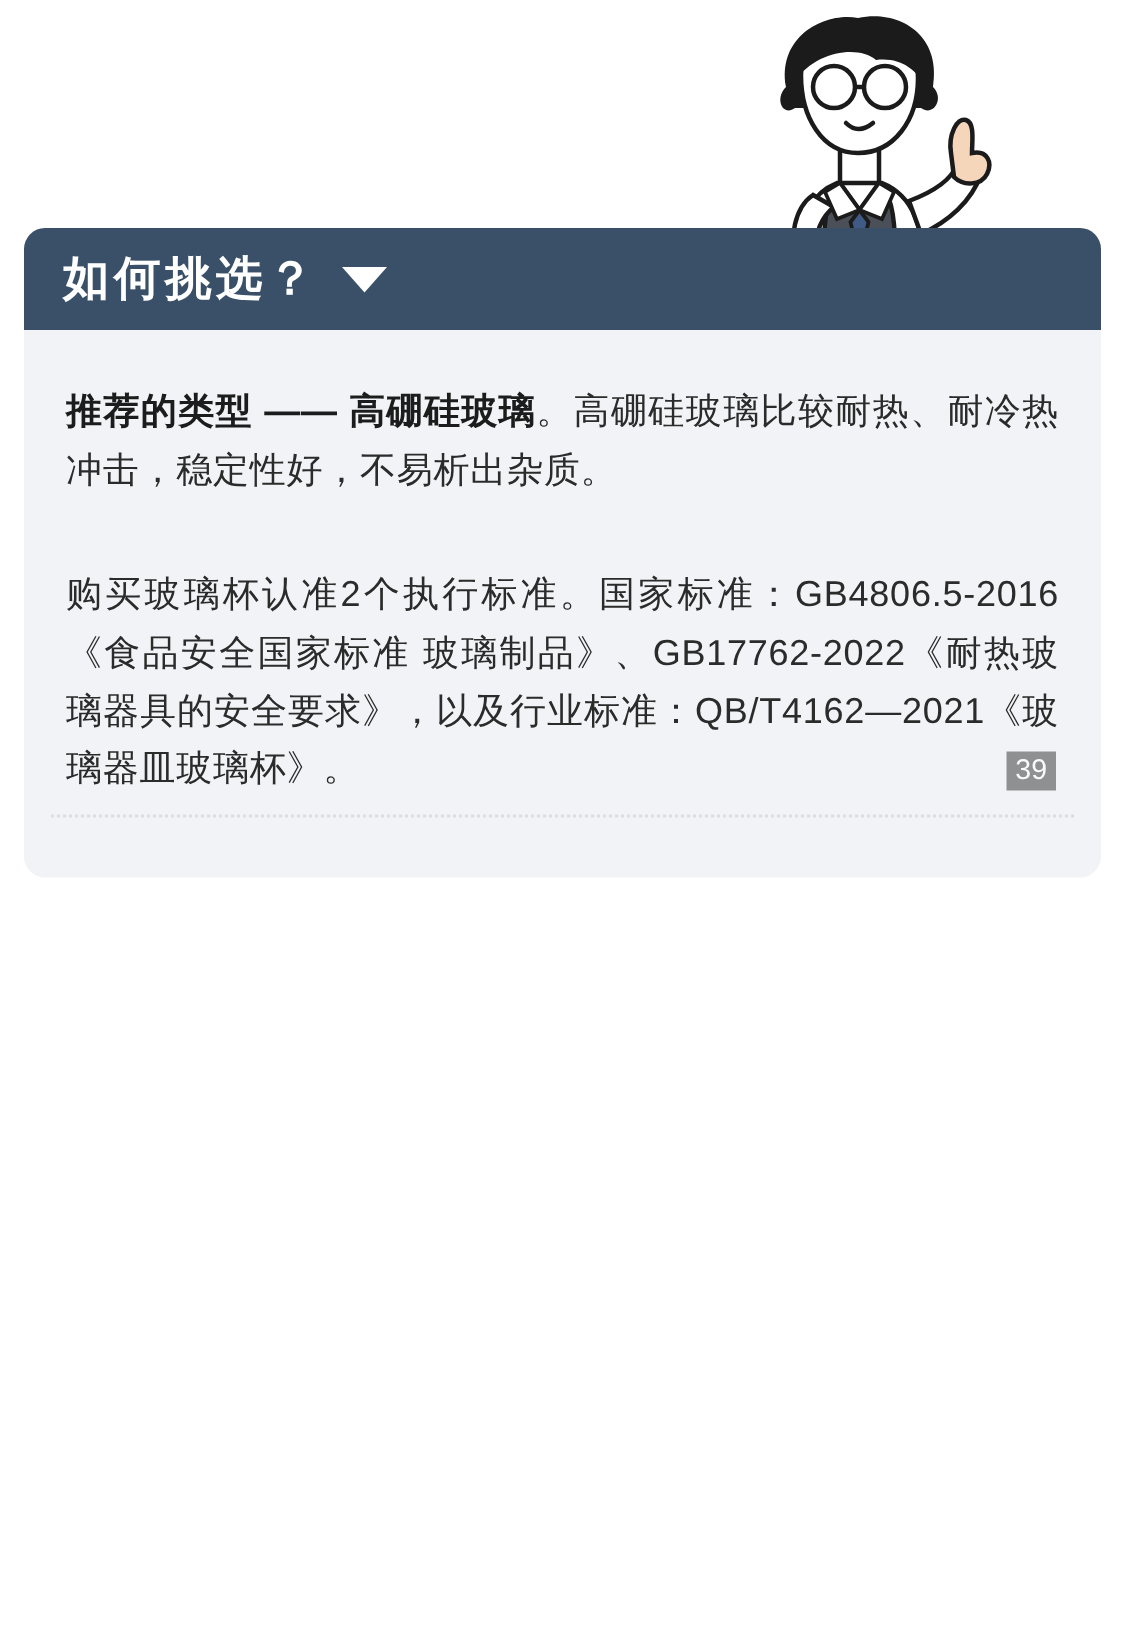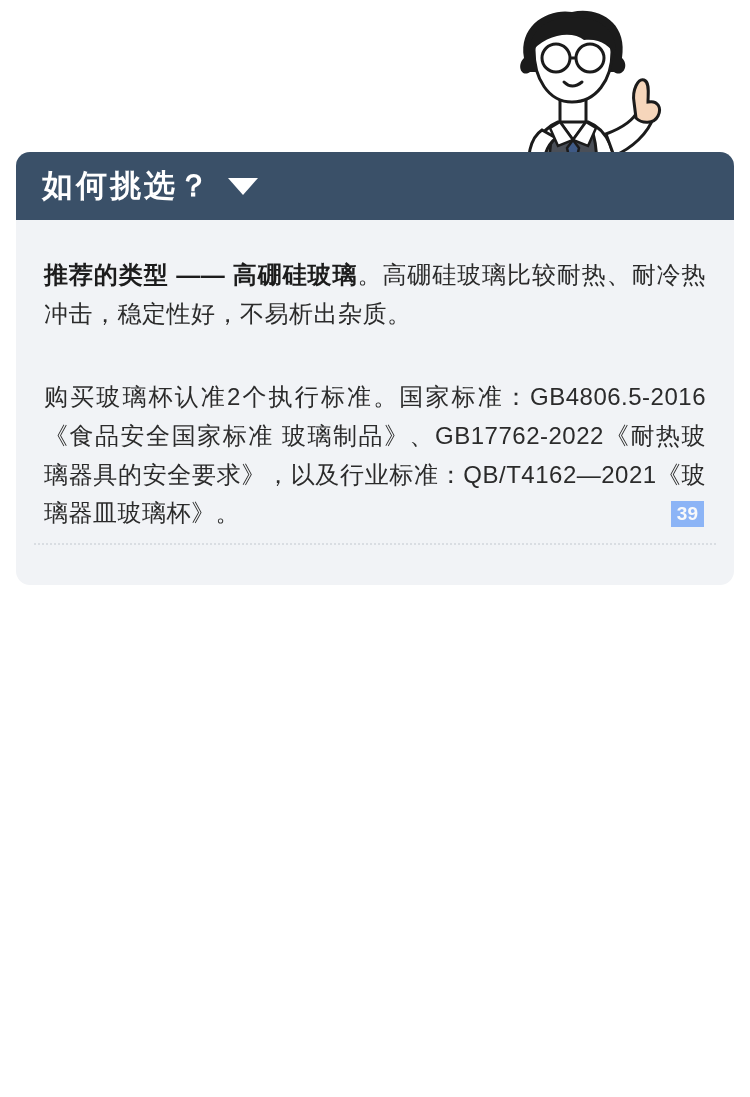--- a/index.html
+++ b/index.html
@@ -92,24 +92,24 @@
   
   .watermark {
     position: absolute;
     right: 24px;
     bottom: 58px;
     display: flex;
     align-items: center;
     opacity: 0.55;
   }
   .wm-badge {
-    background: #3b82f6;
+    background: #404040;
     color: #ffffff;
     font-size: 19px;
-    font-weight: bold;
+    font-weight: normal;
     border-radius: 0;
     padding: 2px 6px;
     margin-right: 6px;
     letter-spacing: 0;
   }
   .wm-text {
     color: #c8ccd2;
     font-size: 24px;
     font-weight: bold;
     letter-spacing: 1px;

